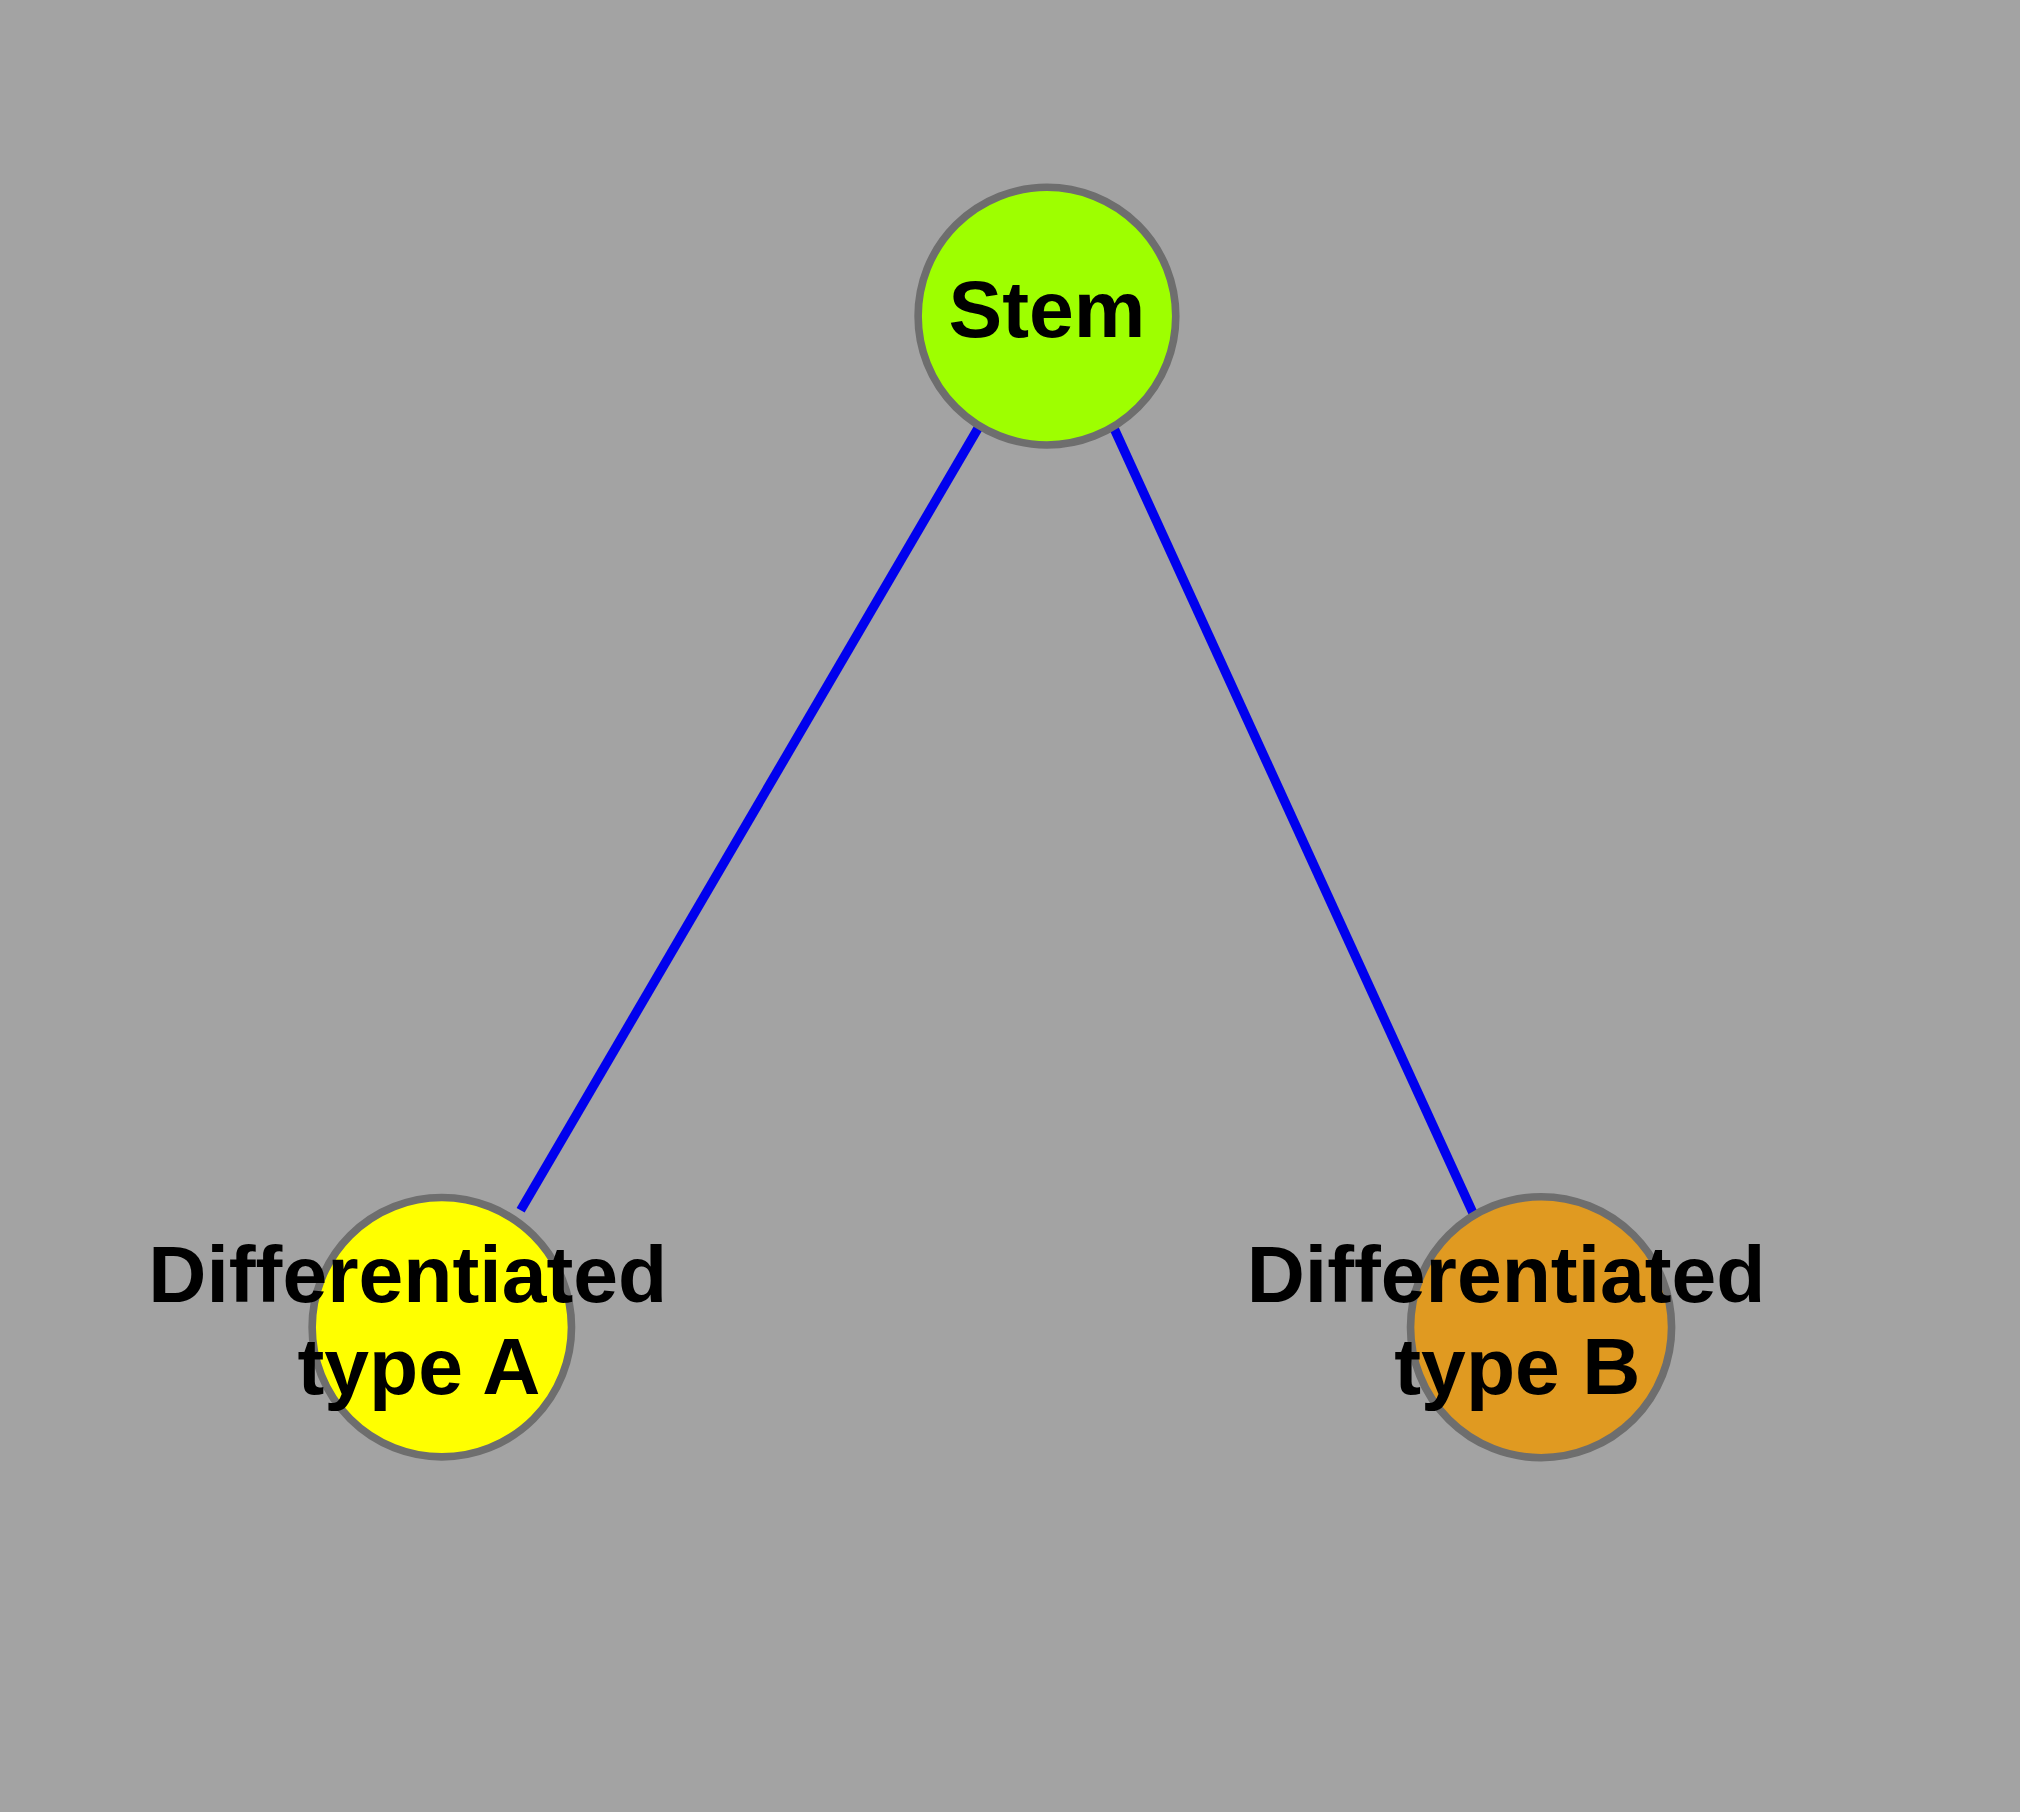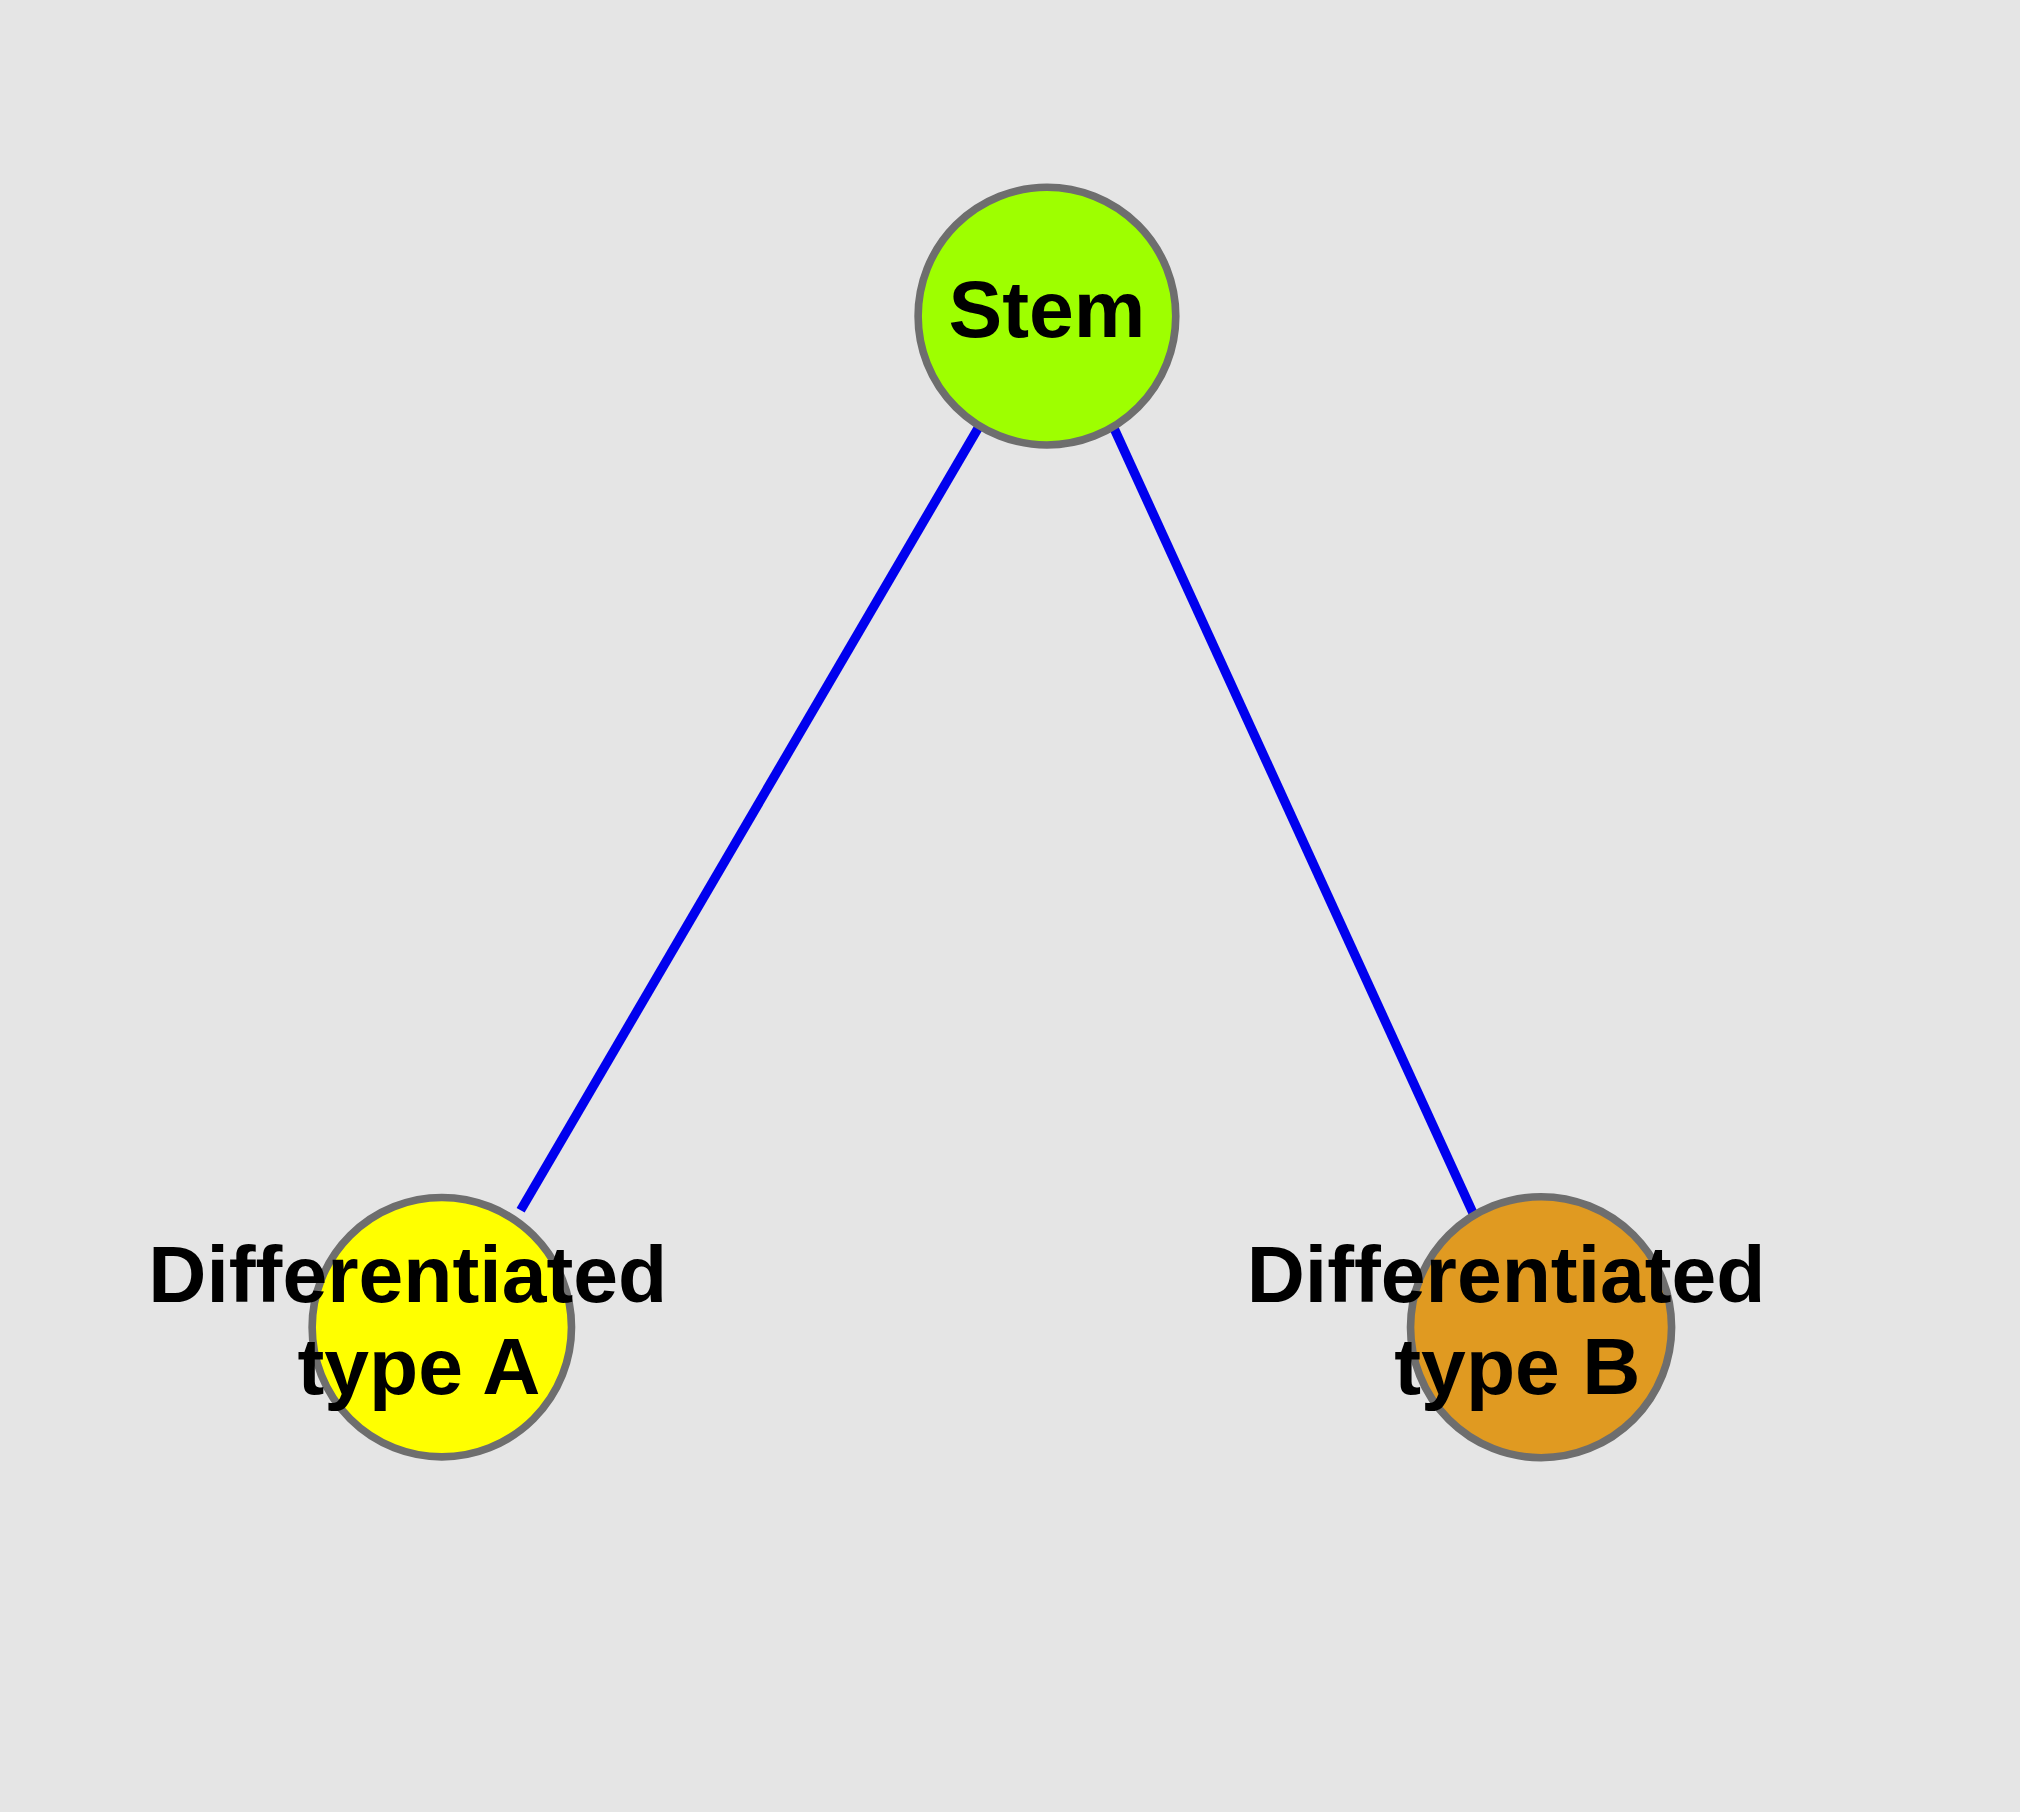--- a/index.html
+++ b/index.html
@@ -42,21 +42,21 @@
   .label-stem {
     font-size: 95px;
   }
   .label-multiline {
     font-size: 95px;
   }
 </style>
 </head>
 <body>
 
-<div id="canvas" style="background: #e5e5e5;">
+<div id="canvas" style="background: #a3a3a3;">
 
   <svg id="graph-svg" viewBox="0 0 2384 2138">
 
     <g>
       <line class="edge-line" x1="1155" y1="503" x2="614" y2="1428" stroke="#0000ee"></line>
       <line class="edge-line" x1="1314" y1="505" x2="1738" y2="1432" stroke="#0000ee"></line>
     </g>
 
     <g>
 

